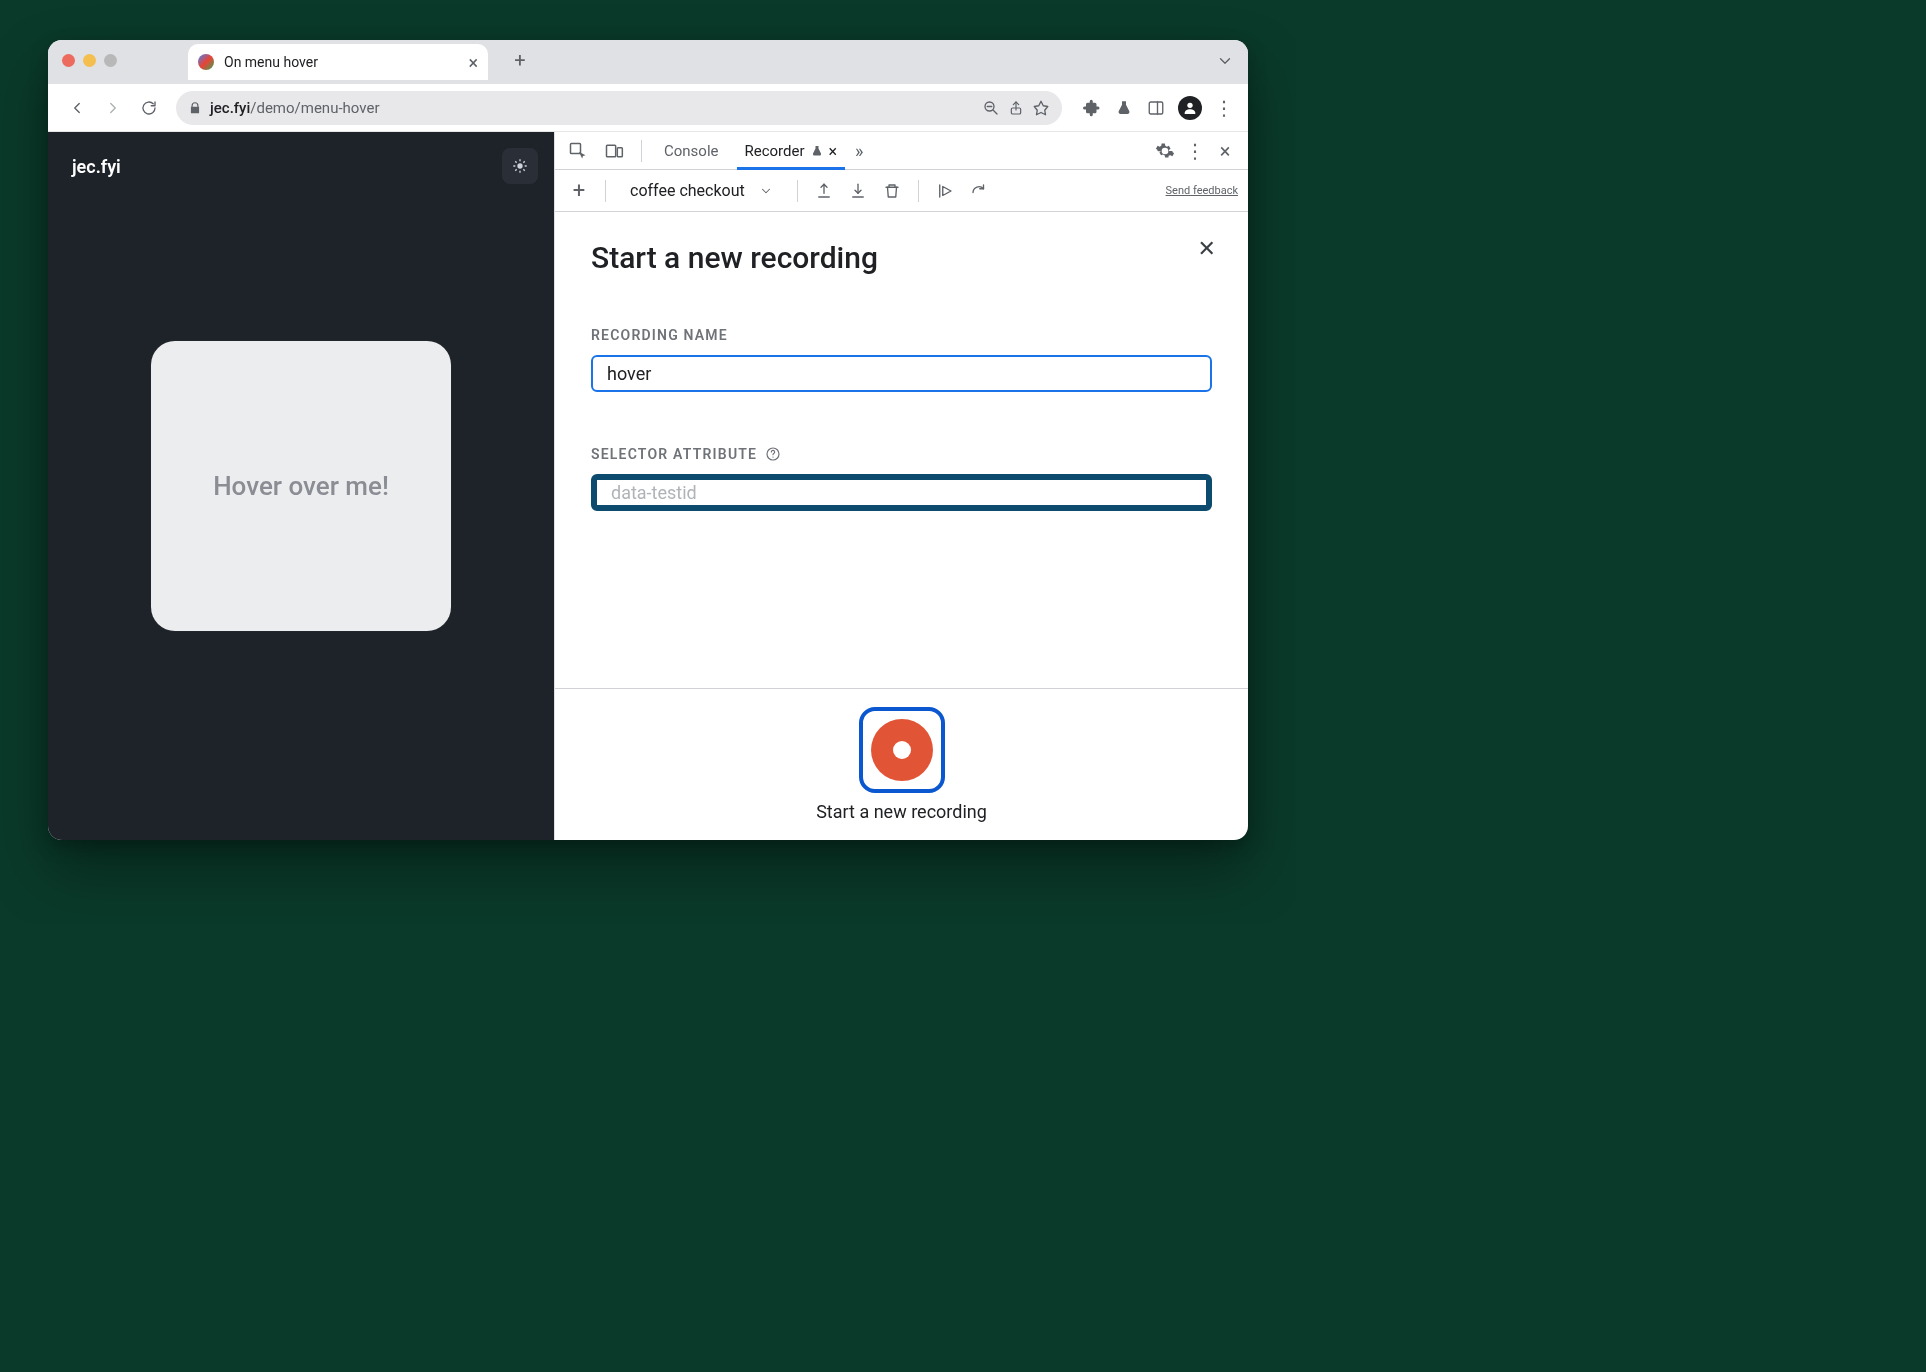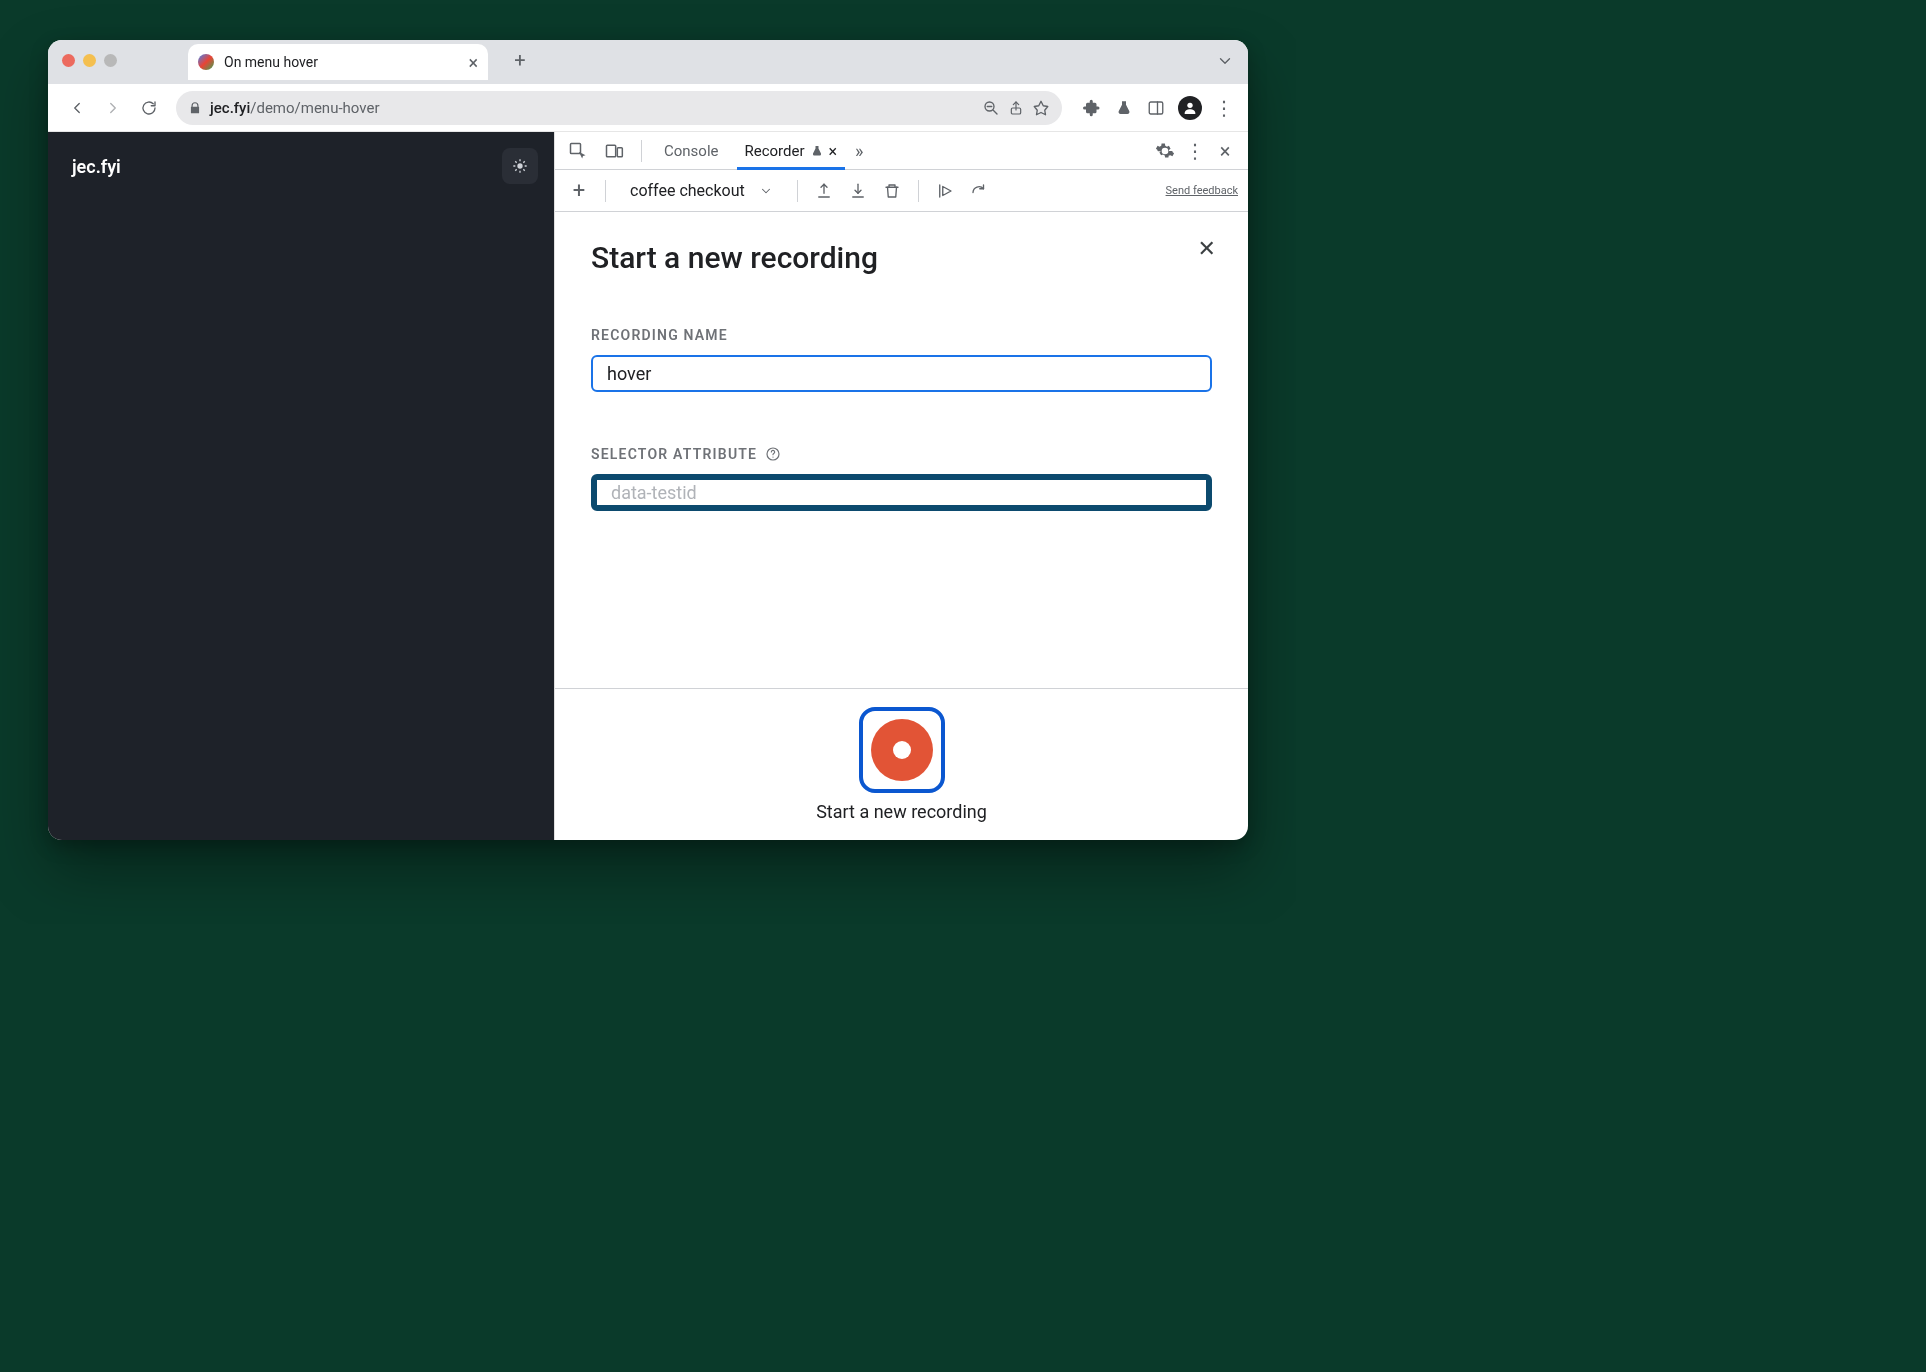--- a/index.html
+++ b/index.html
@@ -272,20 +272,23 @@
               <line x1="12" y1="2" x2="12" y2="5"></line>
               <line x1="12" y1="19" x2="12" y2="22"></line>
               <line x1="2" y1="12" x2="5" y2="12"></line>
               <line x1="19" y1="12" x2="22" y2="12"></line>
               <line x1="4.9" y1="4.9" x2="7" y2="7"></line>
               <line x1="17" y1="17" x2="19.1" y2="19.1"></line>
               <line x1="4.9" y1="19.1" x2="7" y2="17"></line>
               <line x1="17" y1="7" x2="19.1" y2="4.9"></line>
             </g>
           </svg>
+      </div>
+      <div class="hover-card">
+        <span>Hover over me!</span>
       </div>
     </div>
 
     <div class="devtools">
 
       <div class="dt-tabs">
         <span class="ic">
           <svg width="20" height="20" viewBox="0 0 24 24" class="stroke">
               <rect x="3" y="3" width="12" height="12" rx="1"></rect>
               <path d="M13 13l8 4-3 1-1 3-4-8z" fill="#5f6368" stroke="none"></path>

